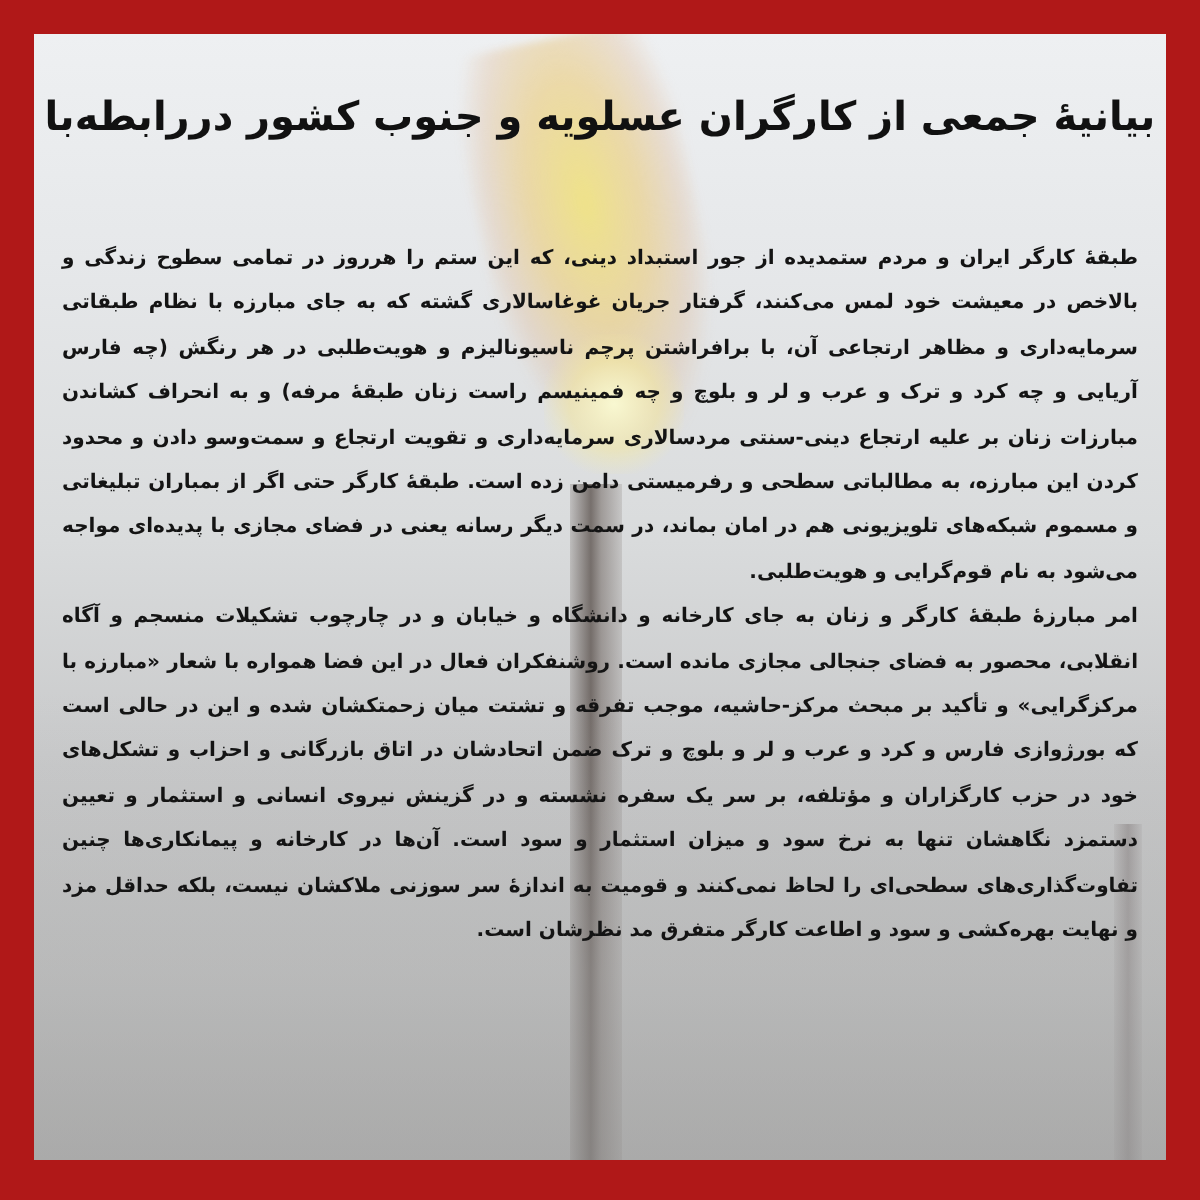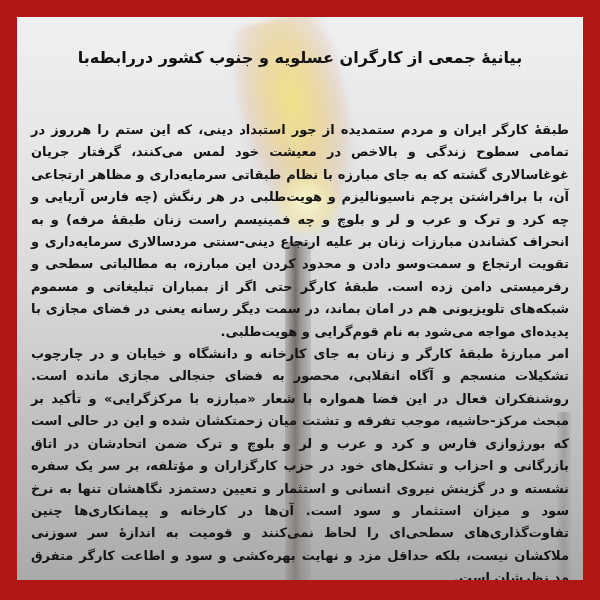--- a/index.html
+++ b/index.html
@@ -42,31 +42,31 @@
     .content {
       position: absolute; left: 0; top: 0; width: 566px; height: 563px;
       direction: rtl;
     }
     .title {
       margin: 0;
       position: absolute; left: 0; top: 24px; width: 566px;
       text-align: center;
       font-family: "DejaVu Sans", sans-serif;
       font-weight: bold;
-      font-size: 16px;
+      font-size: 20px;
       line-height: 34px;
       color: #111;
     }
     .body {
       position: absolute; left: 14px; top: 102px; width: 538px;
       text-align: justify;
       text-align-last: right;
       font-family: "DejaVu Sans", sans-serif;
       font-weight: bold;
-      font-size: 13px;
+      font-size: 10px;
       line-height: 22.4px;
       color: #141414;
     }
     .body p { margin: 0; }
   </style>
 </head>
 <body>
 
 <div class="frame">
   <div class="flame"></div>

